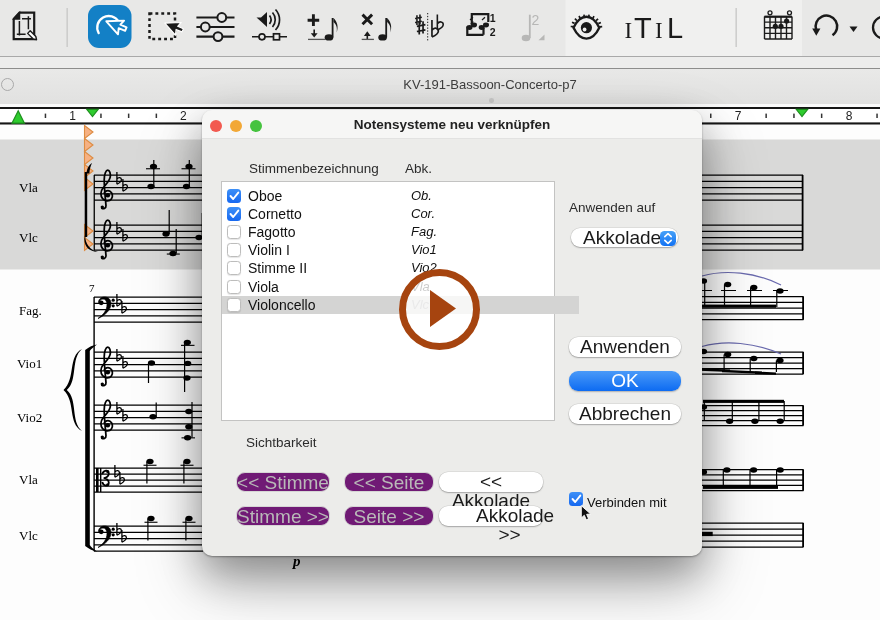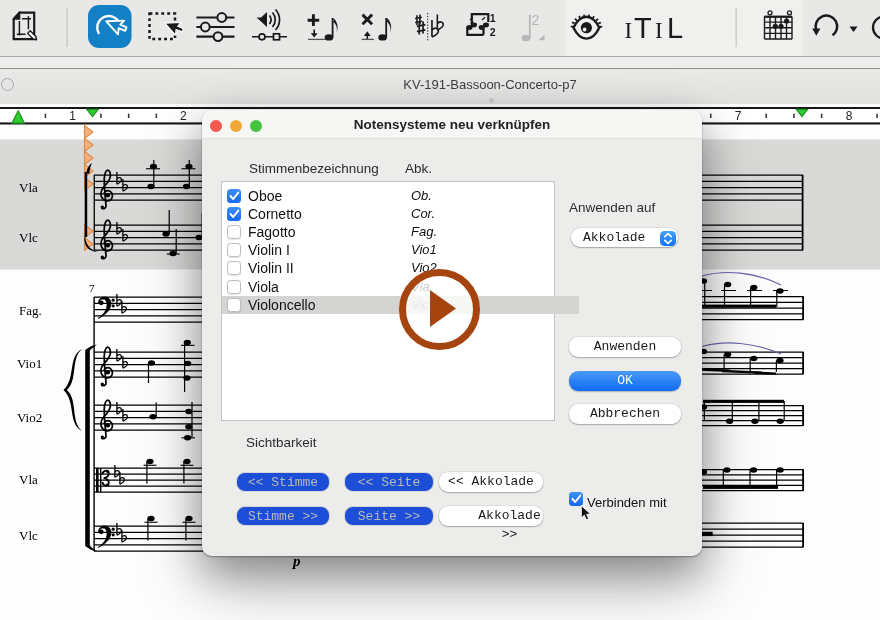--- a/index.html
+++ b/index.html
@@ -31,25 +31,25 @@
            background:#ffffff;border:1px solid #c3c3c2;}
   .row{position:absolute;left:0;width:100%;height:18.2px;}
   .row .nm{position:absolute;left:26px;top:0;font-size:14px;color:#111;line-height:18.2px;}
   .row .ab{position:absolute;left:189px;top:0;font-size:13px;color:#111;line-height:18.2px;font-style:italic;}
   .cb{position:absolute;left:5px;top:2px;width:14px;height:14px;border-radius:3.5px;
       box-sizing:border-box;}
   .cb.off{background:#fff;border:1px solid #bdbdbc;box-shadow:0 .5px 1px rgba(0,0,0,.1);}
   .cb.on{background:linear-gradient(#3e90f7,#1668f0);}
   .cb.on svg{position:absolute;left:1.5px;top:2.5px;}
   .btn{position:absolute;box-sizing:border-box;height:20px;border-radius:9px;
-       font-size:13px;text-align:center;line-height:19px;color:#1a1a1a;font-family:Liberation Mono, monospace;}
+       font-size:19px;text-align:center;line-height:19px;color:#1a1a1a;}
   .btn.white{background:#fff;box-shadow:0 0 0 .5px rgba(0,0,0,.12),0 1px 1.5px rgba(0,0,0,.25);}
   .btn.blue{background:linear-gradient(#4a9af8,#0d6bf2);color:#fff;
             box-shadow:0 1px 1.5px rgba(0,0,0,.25);}
-  .btn.dis{background:#1d4ed8;border:1px solid #d6d6d5;color:#b9b9b8;box-shadow:none;}
+  .btn.dis{background:#701a75;border:1px solid #d6d6d5;color:#b9b9b8;box-shadow:none;}
   
   #play{left:399px;top:269px;width:81px;height:81px;border-radius:50%;
         border:7.5px solid #a6440f;background:rgba(255,255,255,.78);
         box-sizing:border-box;z-index:60;}
   #play svg{position:absolute;left:0;top:0;}
   #cursorsvg{z-index:70;}
 </style>
 </head>
 <body>
 
@@ -376,21 +376,21 @@
         <span class="nm">Fagotto</span>
         <span class="ab">Fag.</span>
       </div>
     <div class="row" style="top:59.1px;">
         <span class="cb off"></span>
         <span class="nm">Violin I</span>
         <span class="ab">Vio1</span>
       </div>
     <div class="row" style="top:77.3px;">
         <span class="cb off"></span>
-        <span class="nm">Violin II</span>
+        <span class="nm">Stimme II</span>
         <span class="ab">Vio2</span>
       </div>
     <div class="row" style="top:95.5px;">
         <span class="cb off"></span>
         <span class="nm">Viola</span>
         <span class="ab">Vla</span>
       </div>
     <div class="row" style="top:113.7px;background:#d4d4d3;padding-left:25px;">
         <span class="cb off"></span>
         <span class="nm">Violoncello</span>

